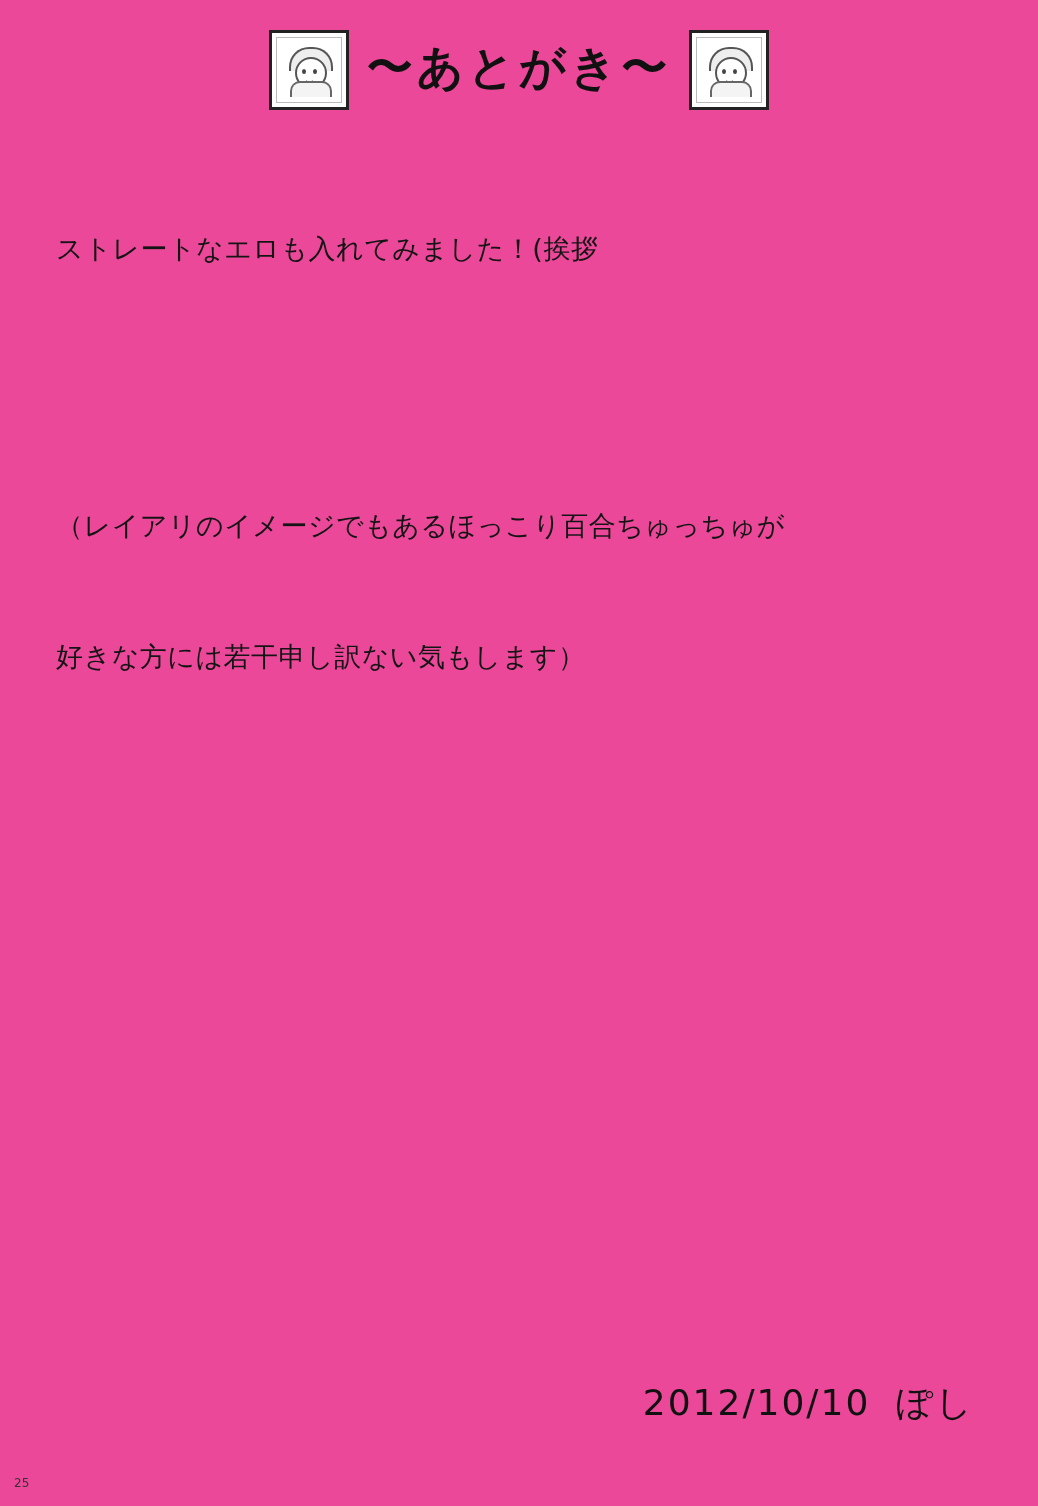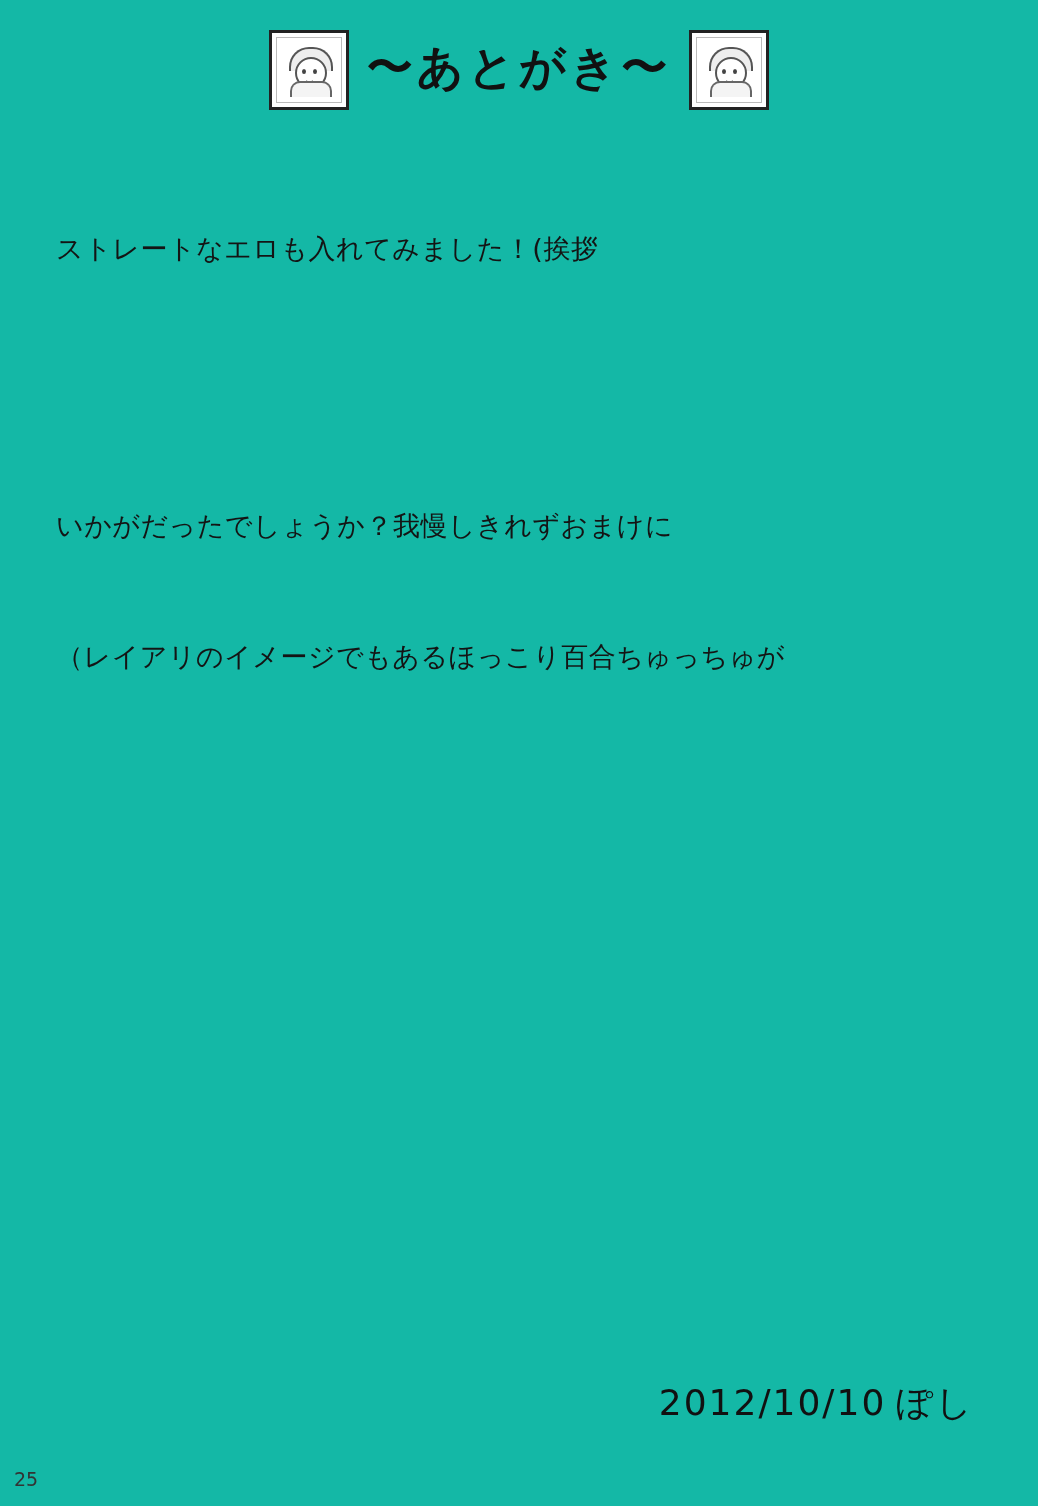--- a/index.html
+++ b/index.html
@@ -12,21 +12,21 @@
     height: 1506px;
     position: relative;
     font-family: "DejaVu Sans", sans-serif;
     color: #1a1a1a;
     overflow: hidden;
   }
 
   .page {
     position: absolute;
     inset: 0;
-    background: #14b8a6;
+    background: #ec4899;
   }
 
   
   .header {
     position: absolute;
     top: 30px;
     left: 0;
     width: 100%;
     display: flex;
     align-items: center;
@@ -138,29 +138,29 @@
   .signature {
     position: absolute;
     right: 64px;
     bottom: 78px;
     font-size: 36px;
     letter-spacing: 2px;
     color: #111;
     white-space: nowrap;
   }
   .signature .name {
-    margin-left: 10px;
+    margin-left: 26px;
   }
 
   
   .page-number {
     position: absolute;
     left: 14px;
     bottom: 16px;
-    font-size: 19px;
+    font-size: 12px;
     color: #333;
   }
 </style>
 </head>
 <body>
 
 <div class="page">
 
   <div class="header">
     <div class="thumb">
@@ -186,22 +186,22 @@
     </div>
   </div>
 
   <div class="content">
 
     <p class="para first">
       <span class="line">ストレートなエロも入れてみました！(挨拶</span>
     </p>
 
     <p class="para">
-      <span class="line">いかがだったでしょうか？我慢しきれずおまけに</span>
       <span class="line">（レイアリのイメージでもあるほっこり百合ちゅっちゅが</span>
+      <span class="line">好きな方には若干申し訳ない気もします）</span>
     </p>
 
     <p class="para">
       
       
       
       
       
       
       

